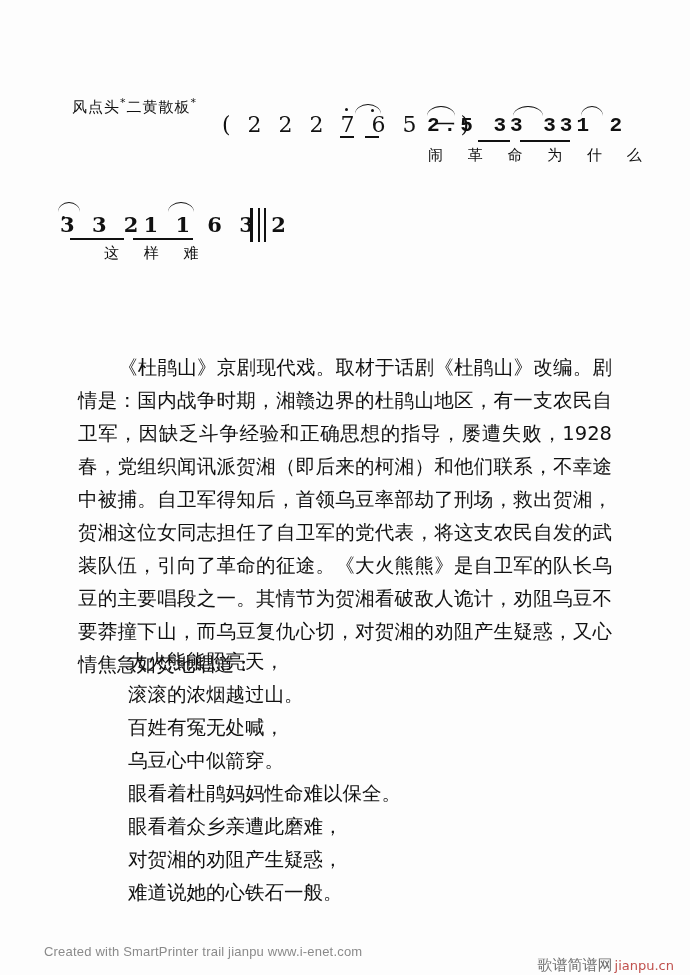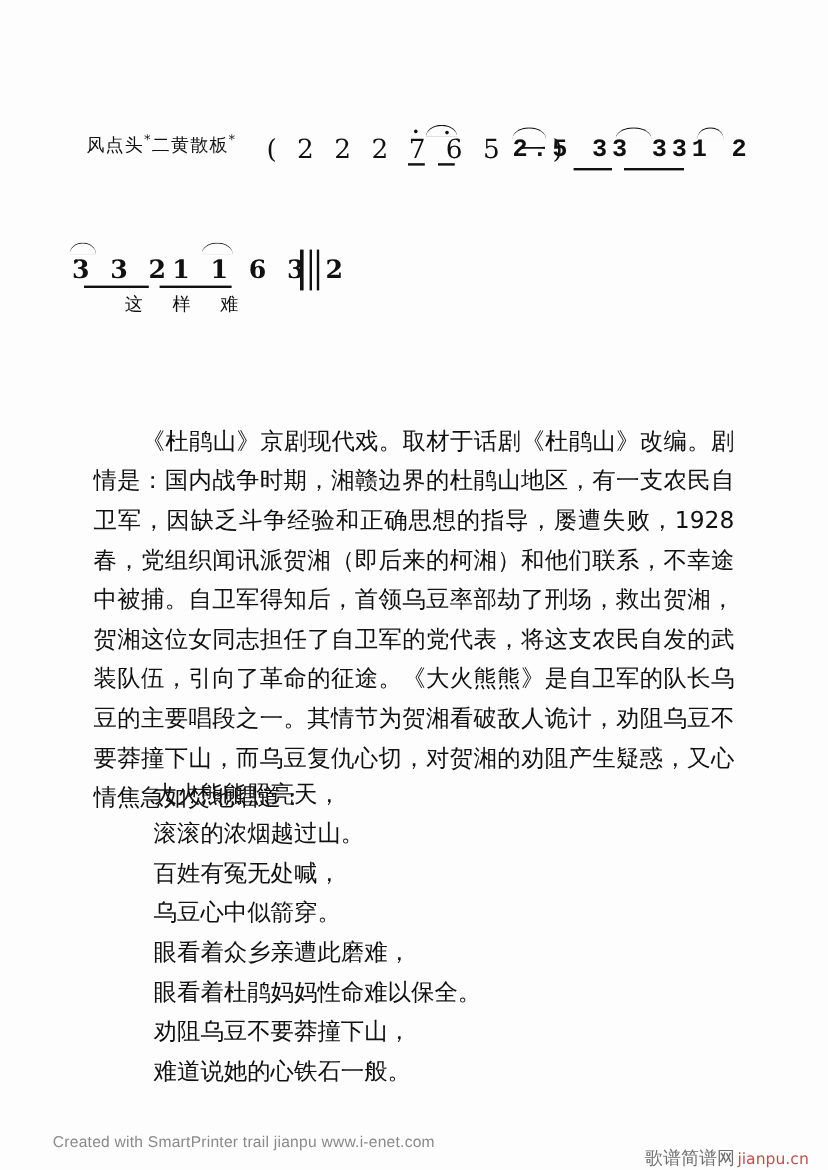--- a/index.html
+++ b/index.html
@@ -165,41 +165,42 @@
 </style>
 </head>
 <body>
 
 <div class="page">
 
   <div class="notation">
 
     <div class="staff-line">
 
-      <span class="label" style="left:72px; top:14px;">
+      <span class="label" style="left:72px; top:0;">
         <span>风点头</span><span class="mark">*</span><span>二黄散板</span><span class="mark">*</span>
       </span>
 
       <span class="notes notes-light paren" style="left:222px; top:14px; letter-spacing:5px;">( 2   2   2  7   6  5  一)</span>
 
       <span class="slur" style="left:355px; top:8px; width:26px;"></span>
       <span class="dot" style="left:345px; top:12px;"></span>
       <span class="dot" style="left:371px; top:13px;"></span>
       <span class="underbar" style="left:340px; top:40px; width:14px;"></span>
       <span class="underbar" style="left:365px; top:40px; width:14px;"></span>
 
       <span class="slur" style="left:427px; top:10px; width:28px;"></span>
       <span class="slur" style="left:513px; top:10px; width:30px;"></span>
       <span class="slur" style="left:581px; top:10px; width:22px;"></span>
 
       <span class="notes" style="left:427px; top:18px; letter-spacing:4px;font-family:Liberation Mono, monospace;">2.5  33   331   2</span>
 
       <span class="underbar" style="left:478px; top:44px; width:32px;"></span>
       <span class="underbar" style="left:520px; top:44px; width:50px;"></span>
 
+      <span class="lyric" style="left:428px; top:50px;">闹   革 命 为 什   么</span>
     </div>
 
     <div class="staff-line" style="height:74px; margin-top:38px;">
 
       <span class="slur" style="left:58px; top:6px; width:22px;"></span>
       <span class="dot" style="left:62px; top:20px;"></span>
 
       <span class="notes" style="left:60px; top:16px; letter-spacing:5px;">3  3 21  1 6 3   2</span>
 
       <span class="underbar" style="left:70px; top:42px; width:54px;"></span>
@@ -216,23 +217,23 @@
 
   <div class="prose">
     <p>《杜鹃山》京剧现代戏。取材于话剧《杜鹃山》改编。剧情是：国内战争时期，湘赣边界的杜鹃山地区，有一支农民自卫军，因缺乏斗争经验和正确思想的指导，屡遭失败，1928 春，党组织闻讯派贺湘（即后来的柯湘）和他们联系，不幸途中被捕。自卫军得知后，首领乌豆率部劫了刑场，救出贺湘，贺湘这位女同志担任了自卫军的党代表，将这支农民自发的武装队伍，引向了革命的征途。《大火熊熊》是自卫军的队长乌豆的主要唱段之一。其情节为贺湘看破敌人诡计，劝阻乌豆不要莽撞下山，而乌豆复仇心切，对贺湘的劝阻产生疑惑，又心情焦急如焚地唱道：</p>
   </div>
 
   <div class="verse">
     <div>大火熊熊照亮天，</div>
     <div>滚滚的浓烟越过山。</div>
     <div>百姓有冤无处喊，</div>
     <div>乌豆心中似箭穿。</div>
+    <div>眼看着杜鹃妈妈性命难以保全。</div>
     <div>眼看着众乡亲遭此磨难，</div>
-    <div>眼看着杜鹃妈妈性命难以保全。</div>
-    <div>劝阻乌豆不要莽撞下山，</div>
+    <div>对贺湘的劝阻产生疑惑，</div>
     <div>难道说她的心铁石一般。</div>
   </div>
 
   <div class="footer-left">Created with SmartPrinter trail jianpu www.i-enet.com</div>
 
   <div class="footer-right">
     <span class="cn">歌谱简谱网</span><span class="url">jianpu.cn</span>
   </div>
 
 </div>

